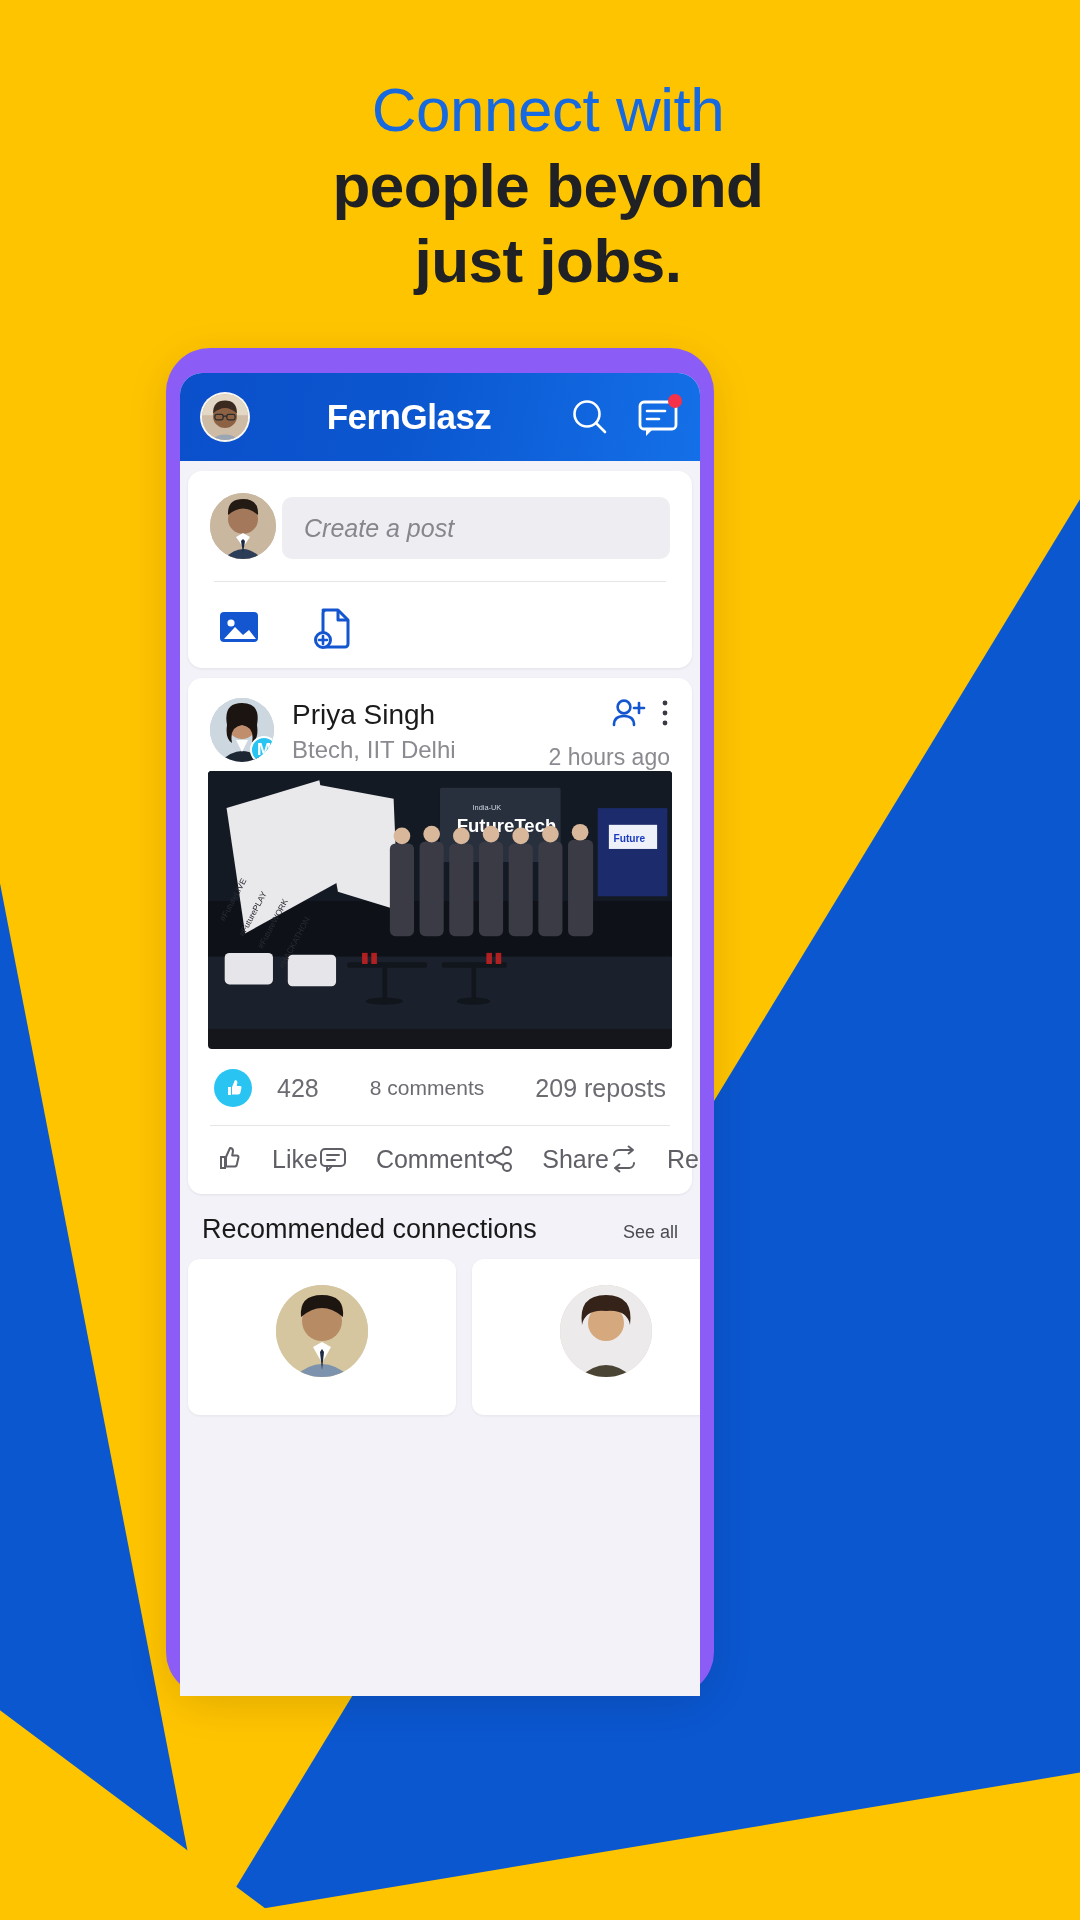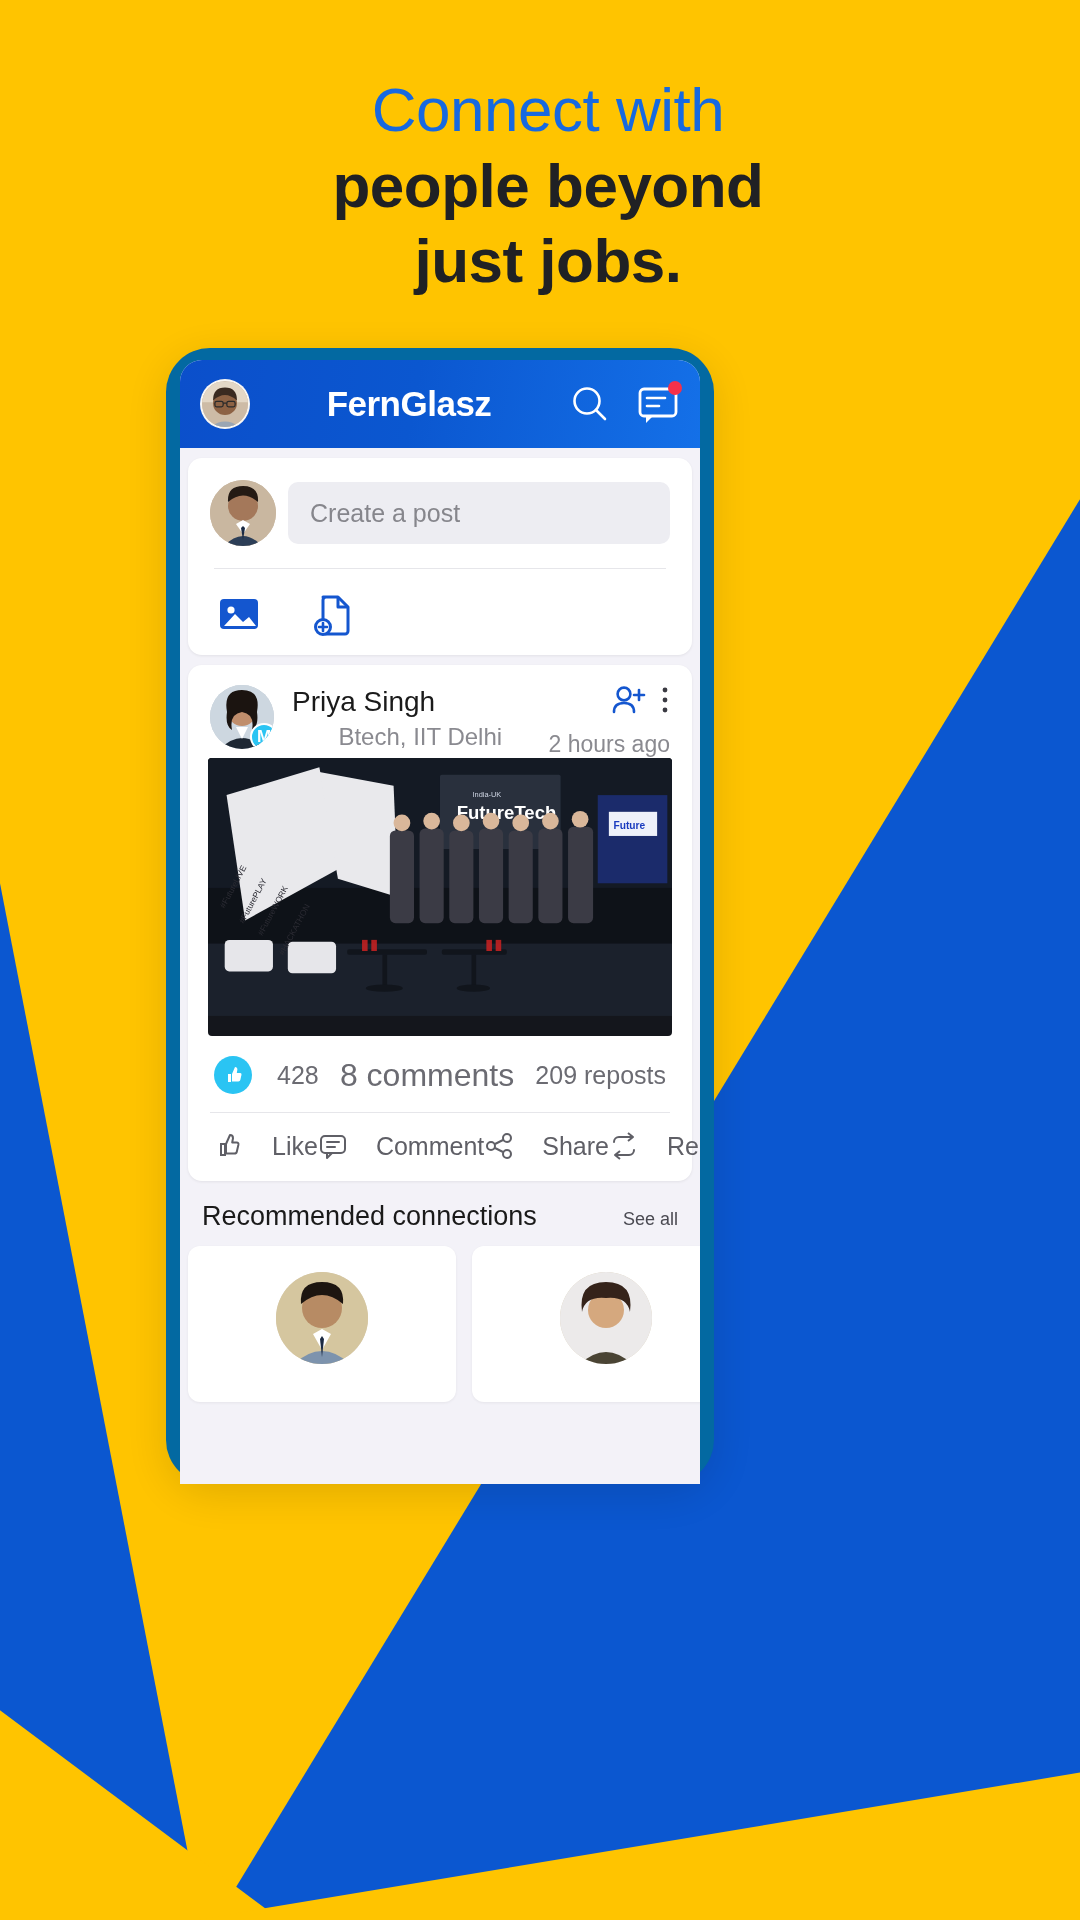--- a/index.html
+++ b/index.html
@@ -39,26 +39,26 @@
     text-align:center; z-index:5;
     line-height:1.22;
   }
   .headline .l1 { display:block; font-size:62px; font-weight:400; color:#1769E0; letter-spacing:-0.5px;}
   .headline .l2, .headline .l3 { display:block; font-size:62px; font-weight:700; color:#202124; letter-spacing:-0.5px;}
 
   
   .phone {
     position:absolute;
     left:166px; top:348px;
-    width:548px; height:1136px;
-    background:#0369a1;
+    width:548px; height:1348px;
+    background:#8b5cf6;
     border-radius:44px;
     z-index:10;
     box-shadow:0 10px 40px rgba(0,0,0,0.12);
-    padding:12px 14px 0 14px;
+    padding:25px 14px 0 14px;
   }
   .screen {
     width:100%; height:100%;
     border-radius:22px 22px 0 0;
     overflow:hidden;
     background:#F3F2F8;
     position:relative;
   }
 
   
@@ -89,21 +89,21 @@
   }
 
   
   .card {
     background:#fff;
     margin:10px 8px;
     border-radius:14px;
     box-shadow:0 1px 3px rgba(0,0,0,0.07);
   }
   .createpost { padding:22px 22px 18px 22px; }
-  .cp-row { display:flex; align-items:center; gap:12px; }
+  .cp-row { display:flex; align-items:flex-end; gap:6px;font-style:italic; }
   .cp-avatar {
     width:66px; height:66px; border-radius:50%;
     background:#cbb9a3; overflow:hidden; flex:none; position:relative;
   }
   .cp-input {
     flex:1; height:62px; background:#EDEDF2;
     border-radius:10px; display:flex; align-items:center;
     padding:0 22px; color:#86868C; font-size:25px;
   }
   .cp-divider { height:1px; background:#E6E6EA; margin:22px 4px 0 4px; }
@@ -118,21 +118,21 @@
   }
   .verif {
     position:absolute; right:-4px; bottom:-2px;
     width:28px; height:28px; border-radius:50%;
     background:#2AC4F3; border:2px solid #fff;
     display:flex; align-items:center; justify-content:center;
     color:#fff; font-size:17px; font-weight:700;
   }
   .post-meta { margin-left:18px; flex:1; }
   .post-name { font-size:28px; color:#1A1A1A; font-weight:400; line-height:1.2; }
-  .post-sub { font-size:24px; color:#8A8A90; margin-top:4px;text-align:center; }
+  .post-sub { font-size:24px; color:#8A8A90; margin-top:4px; }
   .post-right { text-align:left; display:flex; flex-direction:column; align-items:flex-end; }
   .pr-icons { display:flex; align-items:center; gap:14px; }
   .post-time { font-size:23px; color:#8A8A90; margin-top:16px; white-space:nowrap; }
   .post-text {
     padding:18px 22px 16px 22px;
     font-size:27px; color:#1A1A1A; line-height:1.32;
   }
   .post-img {
     width:calc(100% - 40px); margin:0 20px; height:278px;
     border-radius:4px; overflow:hidden; position:relative;
@@ -142,21 +142,21 @@
   .stats {
     display:flex; align-items:center;
     padding:20px 26px 18px 26px; gap:9px;
   }
   .like-chip {
     width:38px; height:38px; border-radius:50%;
     background:#2AC4F3; display:flex; align-items:center; justify-content:center;
     flex:none;
   }
   .stat-count { font-size:25px; color:#6B6B72; margin-left:16px; }
-  .stat-mid { flex:1; text-align:center; font-size:32px; color:#6B6B72; }
+  .stat-mid { flex:1; text-align:center; font-size:21px; color:#6B6B72; }
   .stat-right { font-size:25px; color:#6B6B72; }
   .actions-div { height:1px; background:#E6E6EA; margin:0 22px; }
   .actions {
     display:flex; justify-content:space-between;
     padding:18px 26px 20px 26px;
   }
   .act { display:flex; align-items:flex-end; gap:28px; color:#5F5F66; font-size:25px; }
 
   
   .rec-head {

